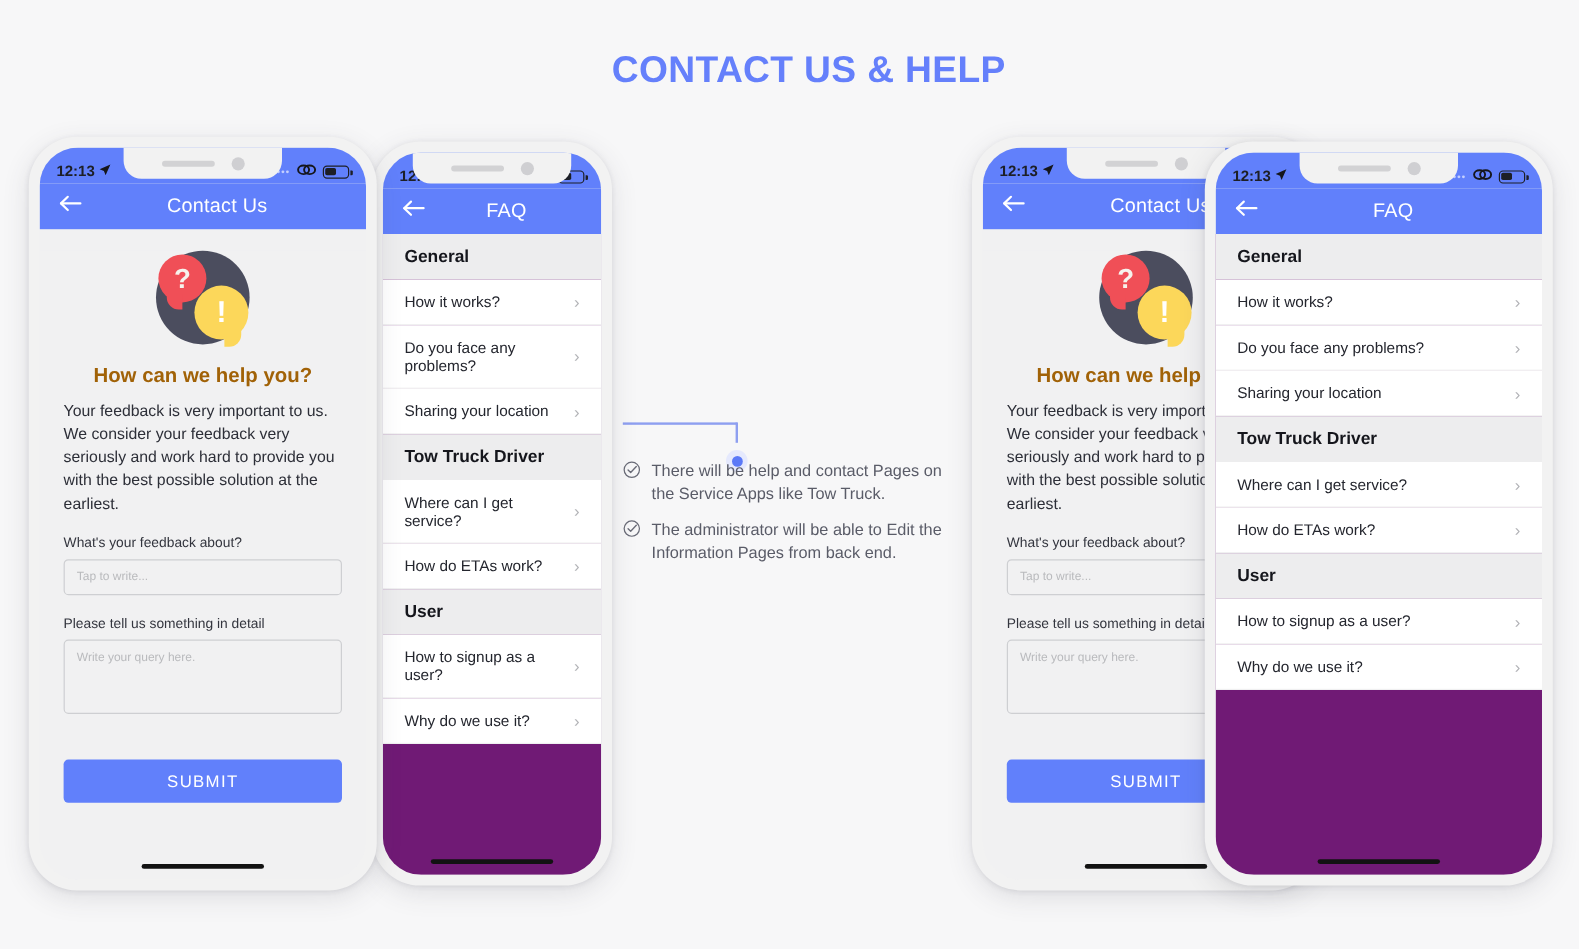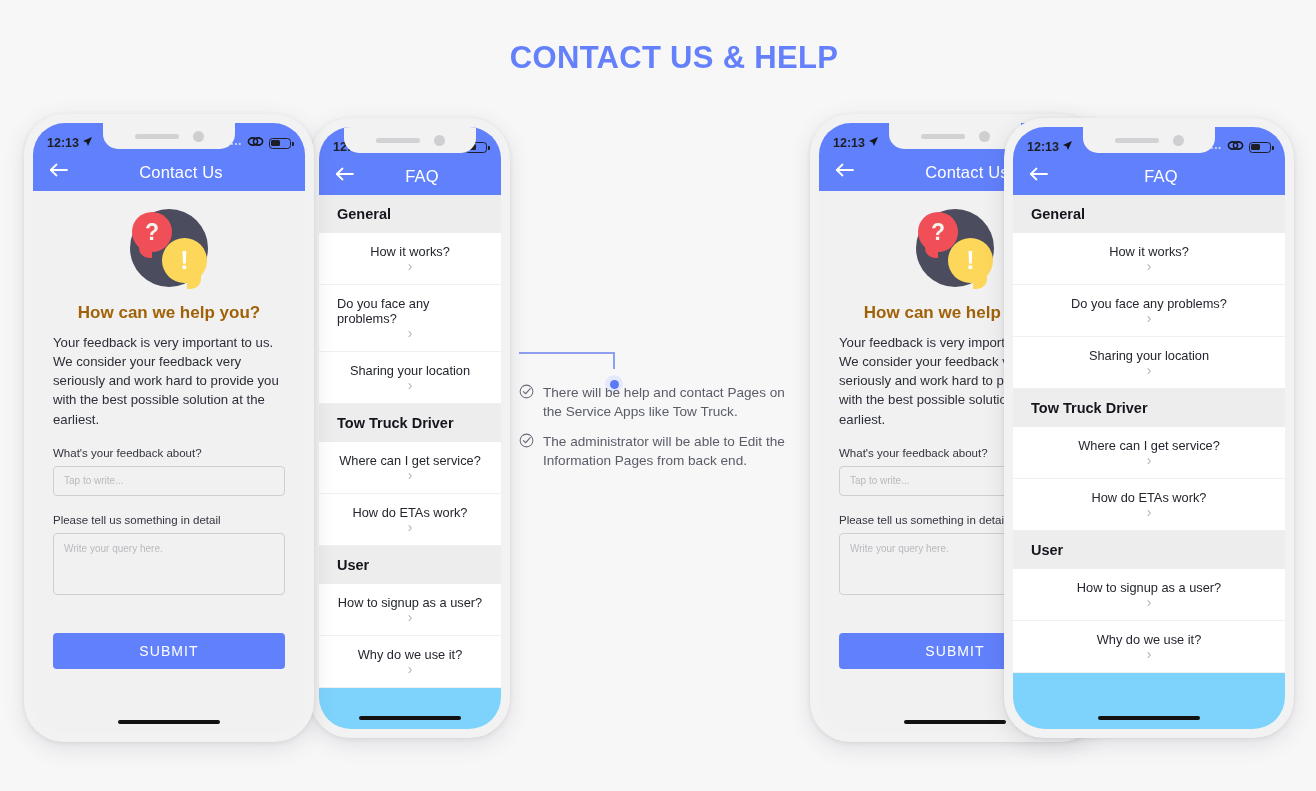--- a/index.html
+++ b/index.html
@@ -99,28 +99,28 @@
   .finput { height: 30px; display: flex; align-items: center; }
   .ftext { height: 62px; }
   .submit {
     margin-top: 38px; width: 100%; height: 36px; background: #6180fb; color: #fff;
     border: none; border-radius: 4px; font-size: 14px; letter-spacing: 1.1px;
     display: flex; align-items: center; justify-content: center; cursor: pointer;
     font-family: "Liberation Sans", sans-serif;
   }
 
   
-  .faq-body { background: #7dd3fc; height: calc(100% - 68px); overflow: hidden; }
+  .faq-body { background: #701a75; height: calc(100% - 68px); overflow: hidden; }
   .faq-sec {
     background: #ededee; padding: 11px 18px; font-size: 14.5px; font-weight: bold; color: #15161c;
   }
   .faq-row {
     background: #fff; padding: 11px 18px; font-size: 12.8px; color: #24262e;
     display: flex; align-items: center; justify-content: space-between;
-    border-bottom: 1px solid #f0f0f1; cursor: pointer; flex-direction: column;
+    border-bottom: 1px solid #f0f0f1; cursor: pointer;
   }
   .chev { color: #b2b3b7; font-size: 14px; line-height: 1; }
 
   .home-ind {
     position: absolute; bottom: 9px; left: 50%; transform: translateX(-50%);
     width: 102px; height: 4px; border-radius: 3px; background: #121212;
   }
 
   
   .anno { position: absolute; left: 519px; top: 384px; width: 280px; }

